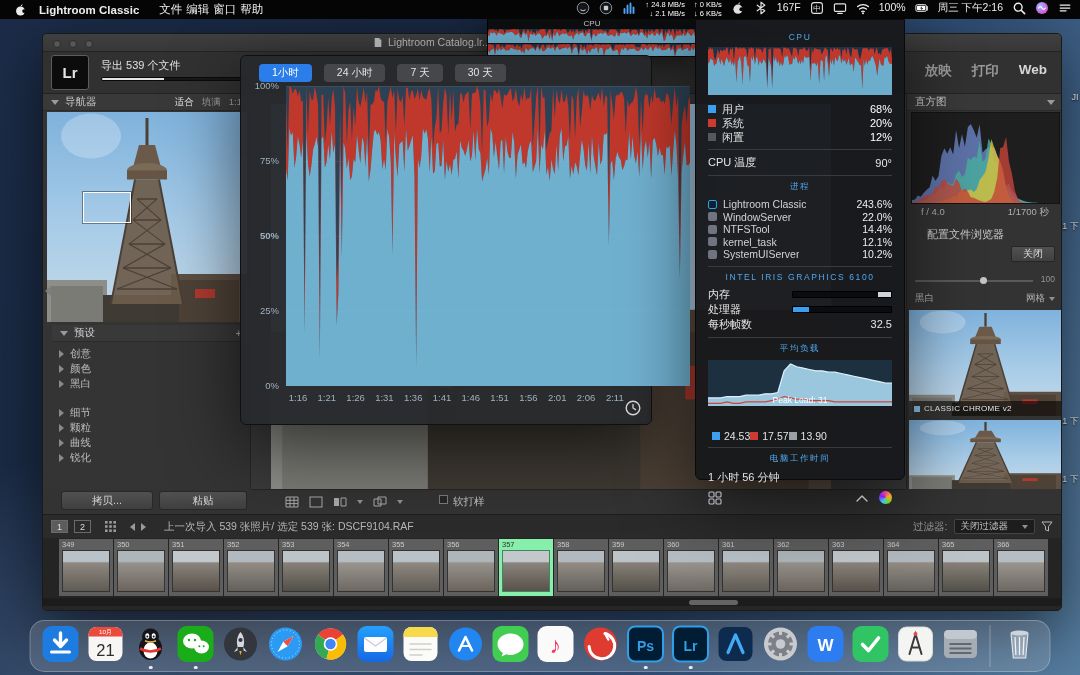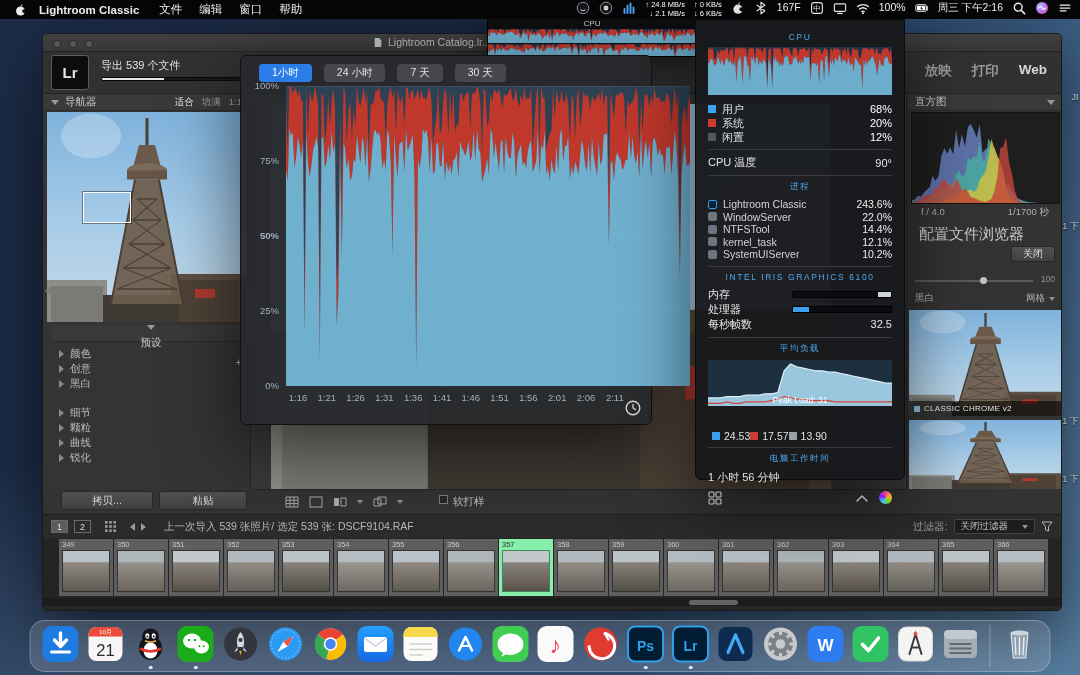--- a/index.html
+++ b/index.html
@@ -8,21 +8,21 @@
     background:linear-gradient(115deg,#1c2c48 0%,#192942 35%,#2f4d74 68%,#567d9f 100%);}
   #stage::after{content:"";position:absolute;inset:0;
     background:radial-gradient(900px 420px at 12% 105%, rgba(120,160,205,.35), transparent 60%);pointer-events:none;z-index:1;}
 
   
   #menubar{position:absolute;left:0;top:0;width:1080px;height:19px;background:#050506;z-index:40;
     display:flex;align-items:center;padding:0 8px;color:#ececec;font-size:11.5px;}
   #mb-left{display:flex;align-items:center;gap:0;}
   .mb-apple{width:13px;height:14px;margin:0 4px 0 6px;}
   .mb-appname{font-weight:bold;margin:0 2px 0 8px;}
-  #mb-menus{display:flex;gap:17px;margin-left:18px;}
+  #mb-menus{display:flex;gap:4px;margin-left:18px;}
   .mb-item{cursor:default;}
   #mb-status{margin-left:auto;display:flex;align-items:flex-start;gap:9px;}
   .mb-icon{width:14px;height:14px;display:block;}
   .mb-net{display:flex;flex-direction:column;align-items:flex-end;font-size:7.5px;line-height:8.5px;color:#fff;}
   .mb-text{font-size:10.5px;white-space:nowrap;}
 
   
   .frag{position:absolute;z-index:6;font-size:9px;line-height:10px;color:#f2f2f2;width:22px;text-align:center;
     text-shadow:0 1px 2px rgba(0,0,0,.85);}
 
@@ -45,38 +45,38 @@
   
   #lpanel{position:absolute;left:0;top:60px;width:208px;height:395px;background:#343434;border-right:1px solid #272727;}
   .phead{height:17px;display:flex;align-items:center;padding:0 8px;font-size:10.5px;color:#cacaca;background:#393939;border-bottom:1px solid #2b2b2b;gap:6px;}
   .tri-d{width:0;height:0;border-left:4px solid transparent;border-right:4px solid transparent;border-top:5px solid #9a9a9a;}
   .tri-r{width:0;height:0;border-top:4px solid transparent;border-bottom:4px solid transparent;border-left:5px solid #8a8a8a;}
   #nav-zoom{margin-left:auto;display:flex;gap:8px;font-size:9.5px;color:#9e9e9e;}
   #nav-zoom .zopt:first-child{color:#e2e2e2;}
   #nav-photo{position:absolute;left:4px;top:18px;width:200px;height:210px;background:#111;overflow:hidden;}
   #nav-photo svg{width:100%;height:100%;display:block;}
   #nav-selrect{position:absolute;left:18%;top:38%;width:24%;height:15%;border:1.5px solid #fff;box-shadow:0 0 0 1px rgba(0,0,0,.4);}
-  #presets-head{position:absolute;left:9px;top:231px;right:0;flex-direction:column;}
+  #presets-head{position:absolute;left:9px;top:231px;right:0;}
   .plus{margin-left:auto;color:#b0b0b0;font-size:11px;}
   #preset-list{position:absolute;left:0;top:252px;right:0;}
   .preset-group{margin-bottom:14px;}
   .preset-item{height:15px;display:flex;align-items:center;gap:6px;padding-left:16px;font-size:10.5px;color:#bcbcbc;}
   #lscroll{position:absolute;right:1px;top:190px;width:3px;height:60px;background:#616161;border-radius:2px;}
   .edge-arrow{position:absolute;left:2px;top:252px;width:0;height:0;border-top:5px solid transparent;border-bottom:5px solid transparent;border-right:6px solid #7e7e7e;}
 
   
   #center{position:absolute;left:208px;top:60px;width:655px;height:395px;background:#3a3a3a;overflow:hidden;}
   #main-photo{position:absolute;left:20px;top:10px;width:560px;height:385px;background:#222;}
   #main-photo svg{width:100%;height:100%;display:block;}
 
   
   #rpanel{position:absolute;left:863px;top:60px;width:157px;height:395px;background:#333;border-left:1px solid #272727;}
   #hist-box{position:absolute;left:4px;top:18px;width:149px;height:92px;background:#1e1e1e;border:1px solid #141414;}
   #exif{position:absolute;left:0;top:112px;right:0;display:flex;justify-content:space-between;padding:0 14px;font-size:9.5px;color:#aeaeae;}
-  #pb-head{position:absolute;left:4px;top:132px;right:0;height:16px;display:flex;align-items:center;padding:0 8px;font-size:15px;color:#cacaca;}
+  #pb-head{position:absolute;left:12px;top:132px;right:0;height:16px;display:flex;align-items:center;padding:0 8px;font-size:11px;color:#cacaca;}
   #pb-close{position:absolute;right:8px;top:152px;width:44px;height:16px;background:linear-gradient(#515151,#404040);border:1px solid #262626;border-radius:2px;
     color:#ddd;font-size:10px;display:flex;align-items:center;justify-content:center;}
   #pb-slider{position:absolute;left:8px;top:182px;width:118px;height:10px;}
   #pb-track{position:absolute;left:0;top:4px;width:100%;height:2px;background:#5a5a5a;}
   #pb-knob{position:absolute;left:55%;top:1px;width:7px;height:7px;border-radius:50%;background:#c4c4c4;}
   #pb-val{position:absolute;right:8px;top:180px;font-size:8.5px;color:#969696;}
   #pb-filter{position:absolute;left:0;top:198px;right:0;display:flex;align-items:center;padding:0 8px;font-size:9.5px;color:#b0b0b0;}
   #pb-grid{margin-left:auto;display:flex;align-items:center;gap:4px;}
   .thumb{position:absolute;left:2px;width:153px;background:#111;overflow:hidden;}
   .thumb svg{width:100%;height:100%;display:block;}
@@ -261,25 +261,25 @@
       </div>
       <div class="phead" id="presets-head">
         <span class="tri-d"></span>
         <span>预设</span>
         <span class="plus">+</span>
       </div>
       <div id="preset-list">
           <div class="preset-group">
             <div class="preset-item">
               <span class="tri-r"></span>
-              <span>颜色</span>
+              <span>创意</span>
             </div>
             <div class="preset-item">
               <span class="tri-r"></span>
-              <span>创意</span>
+              <span>颜色</span>
             </div>
             <div class="preset-item">
               <span class="tri-r"></span>
               <span>黑白</span>
             </div>
           </div>
           <div class="preset-group">
             <div class="preset-item">
               <span class="tri-r"></span>
               <span>细节</span>

